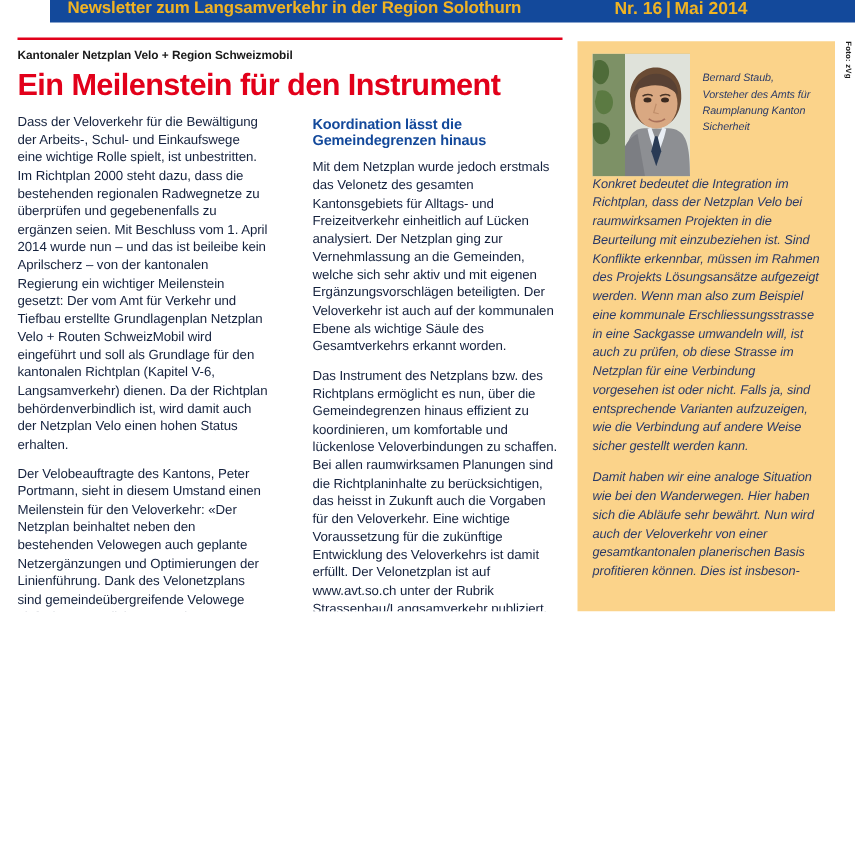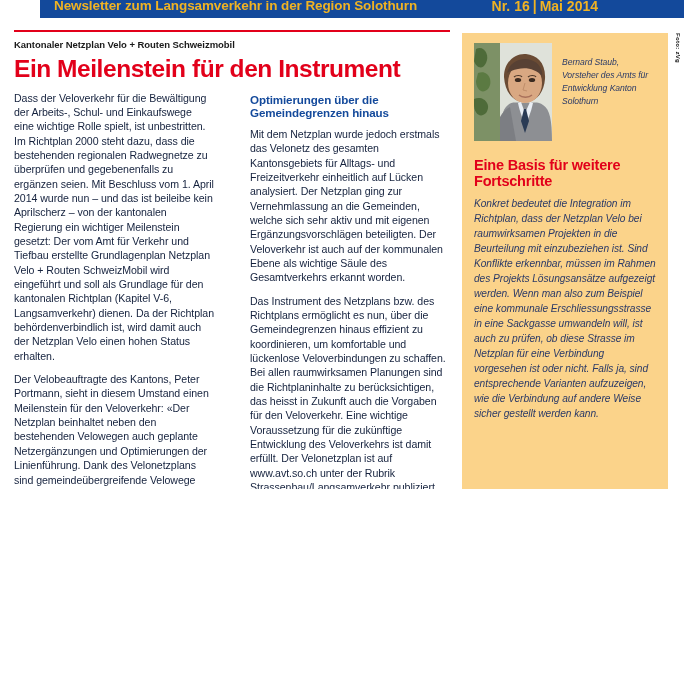--- a/index.html
+++ b/index.html
@@ -180,30 +180,30 @@
 
   <div class="masthead">
     <div class="masthead-title">Newsletter zum Langsamverkehr in der Region Solothurn</div>
     <div class="masthead-issue">
       <span>Nr. 16</span><span class="sep">|</span><span>Mai 2014</span>
     </div>
   </div>
 
   <div class="article">
     <div class="rule-red"></div>
-    <div class="kicker">Kantonaler Netzplan Velo + Routen Schweizmobil</div>
+    <div class="kicker">Kantonaler Netzplan Velo + Region Schweizmobil</div>
     <div class="headline">Ein Meilenstein für den Instrument</div>
 
     <div class="cols">
       <div class="col">
         <p>Dass der Veloverkehr für die Bewältigung der Arbeits-, Schul- und Einkaufswege eine wichtige Rolle spielt, ist unbestritten. Im Richtplan 2000 steht dazu, dass die bestehenden regionalen Radwegnetze zu überprüfen und gegebenenfalls zu ergänzen seien. Mit Beschluss vom 1. April 2014 wurde nun – und das ist beileibe kein Aprilscherz – von der kantonalen Regierung ein wichtiger Meilenstein gesetzt: Der vom Amt für Verkehr und Tiefbau erstellte Grundlagenplan Netzplan Velo + Routen SchweizMobil wird eingeführt und soll als Grundlage für den kantonalen Richtplan (Kapitel V-6, Langsamverkehr) dienen. Da der Richtplan behördenverbindlich ist, wird damit auch der Netzplan Velo einen hohen Status erhalten.</p>
         <p>Der Velobeauftragte des Kantons, Peter Portmann, sieht in diesem Umstand einen Meilenstein für den Veloverkehr: «Der Netzplan beinhaltet neben den bestehenden Velowegen auch geplante Netzergänzungen und Optimierungen der Linienführung. Dank des Velonetzplans sind gemeindeübergreifende Velowege einfacher zu realisieren.» Er betont gleichzeitig, dass bereits heute die Anliegen des Langsamverkehrs bei jedem Projekt einfliessen.</p>
       </div>
       <div class="col">
-        <div class="subhead">Optimierungen über die Gemeindegrenzen hinaus</div>
+        <div class="subhead">Koordination lässt die Gemeindegrenzen hinaus</div>
         <p>Mit dem Netzplan wurde jedoch erstmals das Velonetz des gesamten Kantonsgebiets für Alltags- und Freizeitverkehr einheitlich auf Lücken analysiert. Der Netzplan ging zur Vernehmlassung an die Gemeinden, welche sich sehr aktiv und mit eigenen Ergänzungsvorschlägen beteiligten. Der Veloverkehr ist auch auf der kommunalen Ebene als wichtige Säule des Gesamtverkehrs erkannt worden.</p>
         <p>Das Instrument des Netzplans bzw. des Richtplans ermöglicht es nun, über die Gemeindegrenzen hinaus effizient zu koordinieren, um komfortable und lückenlose Veloverbindungen zu schaffen. Bei allen raumwirksamen Planungen sind die Richtplaninhalte zu berücksichtigen, das heisst in Zukunft auch die Vorgaben für den Veloverkehr. Eine wichtige Voraussetzung für die zukünftige Entwicklung des Veloverkehrs ist damit erfüllt. Der Velonetzplan ist auf www.avt.so.ch unter der Rubrik Strassenbau/Langsamverkehr publiziert.</p>
       </div>
     </div>
   </div>
 
   <div class="maps">
 
     <div class="map">
       <svg width="209" height="159" viewBox="0 0 209 159">
@@ -446,22 +446,22 @@
           <path d="M40 34 C42 32 47 32 48 34" stroke="#4a3527" stroke-width="1.2" fill="none"></path>
           <path d="M54 34 C56 32 61 32 62 34" stroke="#4a3527" stroke-width="1.2" fill="none"></path>
           <path d="M51 40 L49 47 L53 48" stroke="#c08e6a" stroke-width="1" fill="none"></path>
           <path d="M45 52 C48 55 55 55 58 52" stroke="#a8705a" stroke-width="1.4" fill="none"></path>
           <path d="M34 62 C38 58 44 60 51 60 C58 60 64 58 69 62 C76 66 78 78 78 98 L26 98 C26 78 28 66 34 62 Z" fill="#8d8f93"></path>
           <path d="M44 60 C46 70 50 78 51 84 C53 78 57 70 59 60 L56 59 L51 70 L47 59 Z" fill="#e9eef4"></path>
           <path d="M50 66 L47 78 L51 90 L55 78 L52 66 Z" fill="#2a3b55"></path>
           <path d="M26 98 L26 74 C28 70 32 66 36 64 L42 98 Z" fill="#7c7e83"></path>
         </svg>
       </div>
-      <div class="portrait-caption">Bernard Staub, Vorsteher des Amts für Entwicklung Kanton Solothurn</div>
+      <div class="portrait-caption">Bernard Staub, Vorsteher des Amts für Raumplanung Kanton Sicherheit</div>
     </div>
 
-    <div class="sb-head">Eine Basis für weitere Fortschritte</div>
     <p>Konkret bedeutet die Integration im Richtplan, dass der Netzplan Velo bei raumwirksamen Projekten in die Beurteilung mit einzubeziehen ist. Sind Konflikte erkennbar, müssen im Rahmen des Projekts Lösungsansätze aufgezeigt werden. Wenn man also zum Beispiel eine kommunale Erschliessungsstrasse in eine Sackgasse umwandeln will, ist auch zu prüfen, ob diese Strasse im Netzplan für eine Verbindung vorgesehen ist oder nicht. Falls ja, sind entsprechende Varianten aufzuzeigen, wie die Verbindung auf andere Weise sicher gestellt werden kann.</p>
+    <p>Damit haben wir eine analoge Situation wie bei den Wanderwegen. Hier haben sich die Abläufe sehr bewährt. Nun wird auch der Veloverkehr von einer gesamtkantonalen planerischen Basis profitieren können. Dies ist insbeson-</p>
   </div>
 
   <div class="photo-credit">Foto: zVg</div>
 
 </div>
 
 </body></html>

